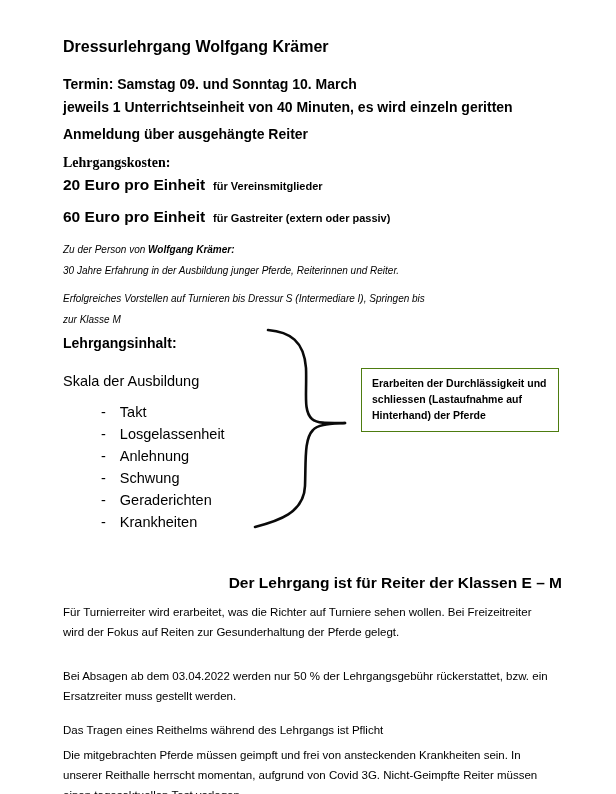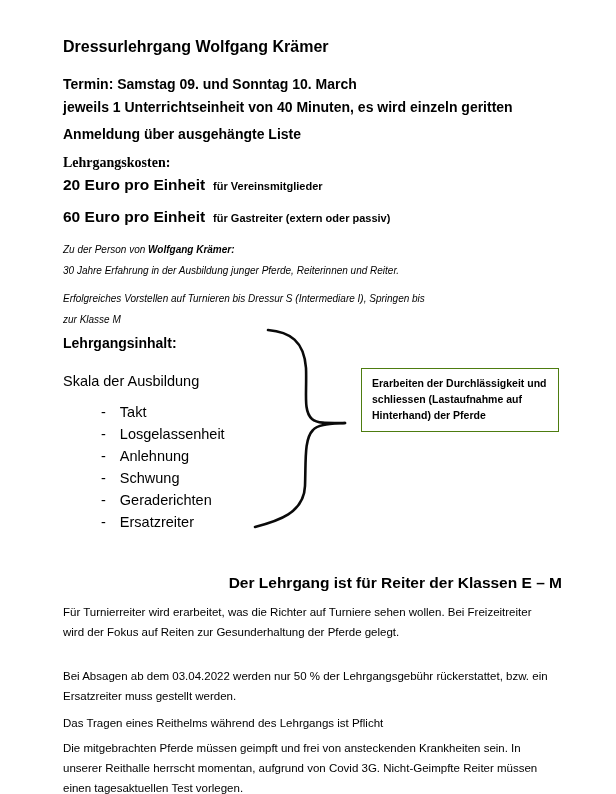--- a/index.html
+++ b/index.html
@@ -68,36 +68,36 @@
   .classes-heading {
     margin-top: 39px;
     font-size: 15.5px;
     font-weight: 700;
     line-height: 22px;
     text-align: right;
   }
   .note { font-size: 11.5px; line-height: 20px; }
   .note.target       { margin-top: 8px; }
   .note.cancellation { margin-top: 24px; }
-  .note.helmet       { margin-top: 7px; }
+  .note.helmet       { margin-top: 14px; }
   .note.covid        { margin-top: 5px; }
 </style>
 </head>
 <body>
 
 <div class="page">
 
   <h1 class="doc-title">Dressurlehrgang Wolfgang Krämer</h1>
 
   <div class="schedule">
     <div class="bold-line">Termin: Samstag 09. und Sonntag 10. March</div>
     <div class="bold-line">jeweils 1 Unterrichtseinheit von 40 Minuten, es wird einzeln geritten</div>
   </div>
 
-  <div class="bold-line registration">Anmeldung über ausgehängte Liste</div>
+  <div class="bold-line registration">Anmeldung über ausgehängte Reiter</div>
 
   <div class="bold-line costs-heading">Lehrgangskosten:</div>
 
   <div class="cost-line member">
     <span class="cost-price">20 Euro pro Einheit</span><span class="cost-note">für Vereinsmitglieder</span>
   </div>
 
   <div class="cost-line guest">
     <span class="cost-price">60 Euro pro Einheit</span><span class="cost-note">für Gastreiter (extern oder passiv)</span>
   </div>
@@ -132,21 +132,21 @@
     <li>
         <span>-</span>
         <span>Schwung</span>
       </li>
     <li>
         <span>-</span>
         <span>Geraderichten</span>
       </li>
     <li>
         <span>-</span>
-        <span>Ersatzreiter</span>
+        <span>Krankheiten</span>
       </li>
   </ul>
 
   <svg class="brace-svg" viewBox="0 0 98 212" fill="none" xmlns="http://www.w3.org/2000/svg">
     <path d="M 16 9 C 38 11 52 20 54 47 C 55 72 51 90 60 98 C 66 103 78 102 93 102" stroke="#0a0a0a" stroke-width="2.6" stroke-linecap="round" stroke-linejoin="round"></path>
     <path d="M 93 102 C 78 103 66 103 61 109 C 52 118 54 140 53 165 C 52 192 26 200 3 206" stroke="#0a0a0a" stroke-width="2.6" stroke-linecap="round" stroke-linejoin="round"></path>
   </svg>
 
   <div class="callout-box">
     <div>Erarbeiten der Durchlässigkeit und</div>

